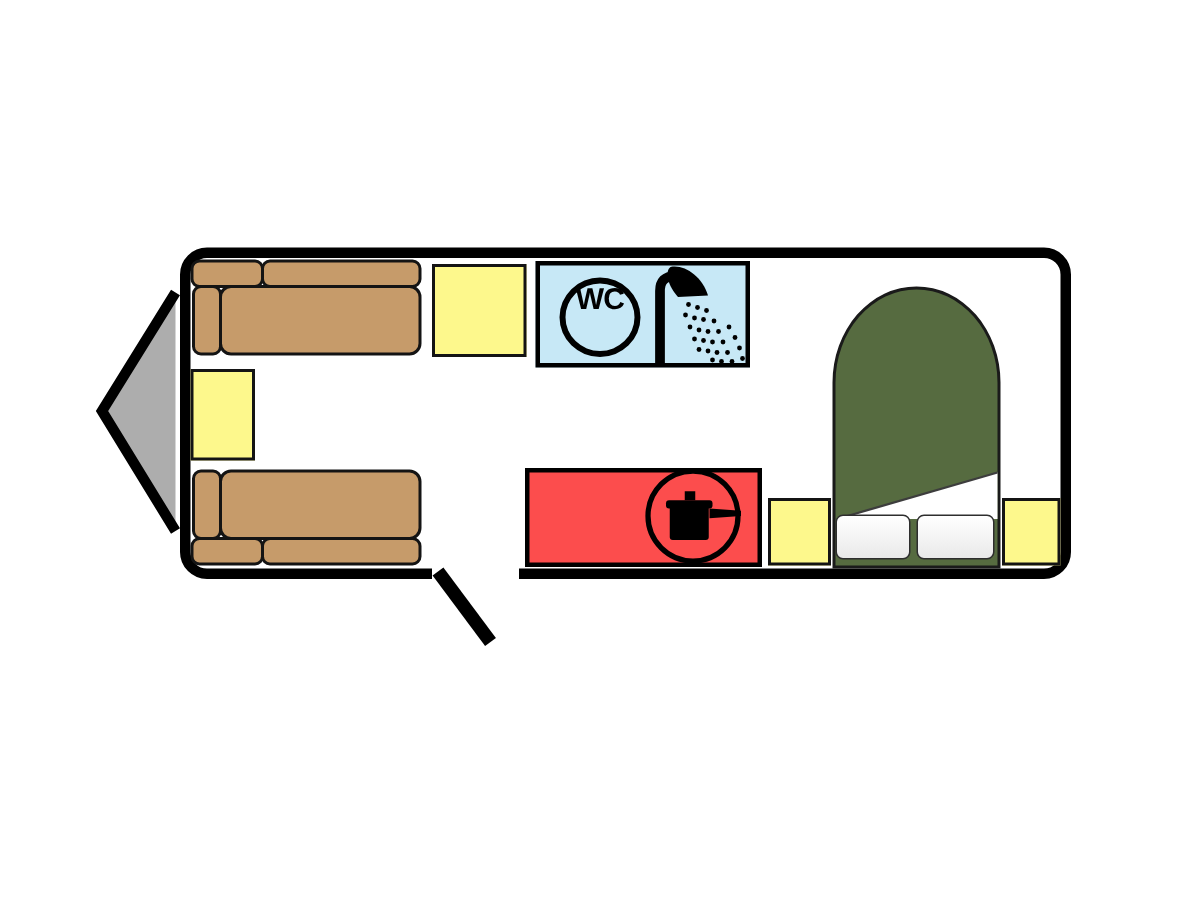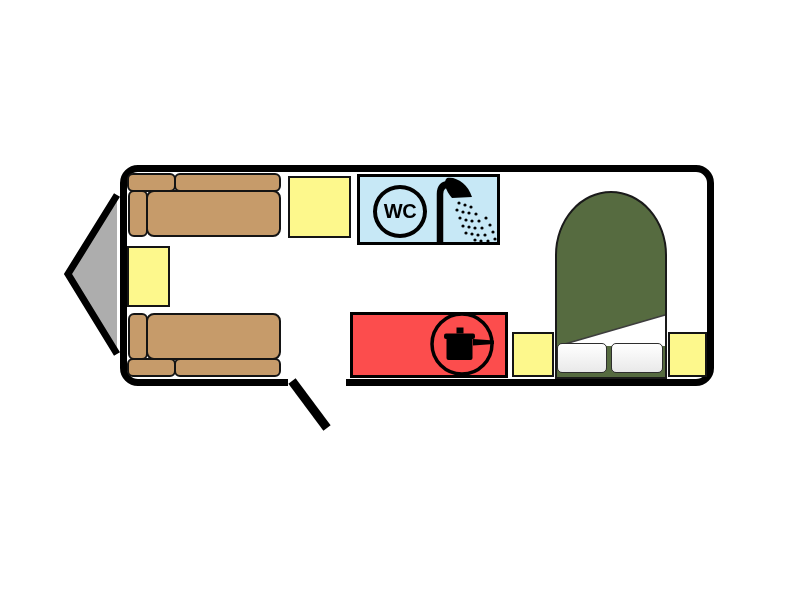--- a/index.html
+++ b/index.html
@@ -28,21 +28,21 @@
     border:2px solid #141414;
   }
 
   .room { border:3px solid #000; }
   .bathroom { left:357px; top:174px; width:143px; height:71px; background:var(--color-bathroom, #C7E8F6); }
   .kitchen  { left:350px; top:312px; width:158px; height:66px; background:var(--color-kitchen, #FC4D4D); }
 
   .wc-circle {
     left:373px; top:185px; width:54px; height:53px;
     border:4px solid #000; border-radius:50%;
-    display:flex; align-items:center; justify-content:center;
+    display:flex; justify-content:center;
     font-weight:bold; font-size:20px; letter-spacing:-0.5px; color:#000;
   }
 
   .bed {
     left:555px; top:191px; width:112px; height:188px;
     background:var(--color-bed, #566B40);
     border:2px solid #1a1a1a;
     border-radius:56px 56px 0 0 / 64px 64px 0 0;
   }
 

